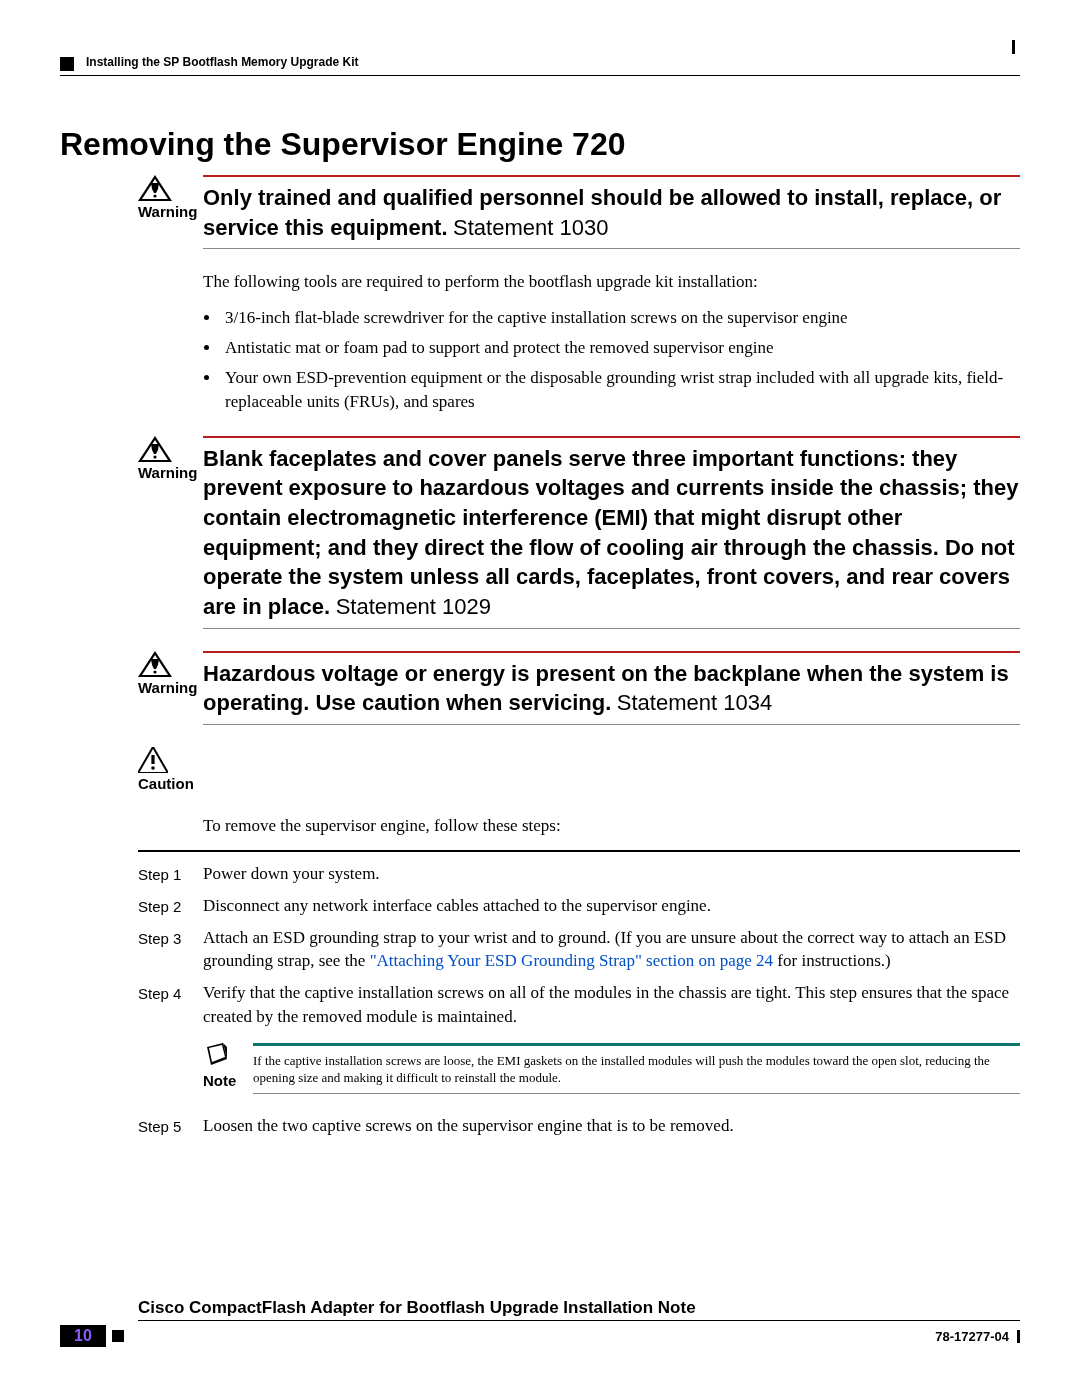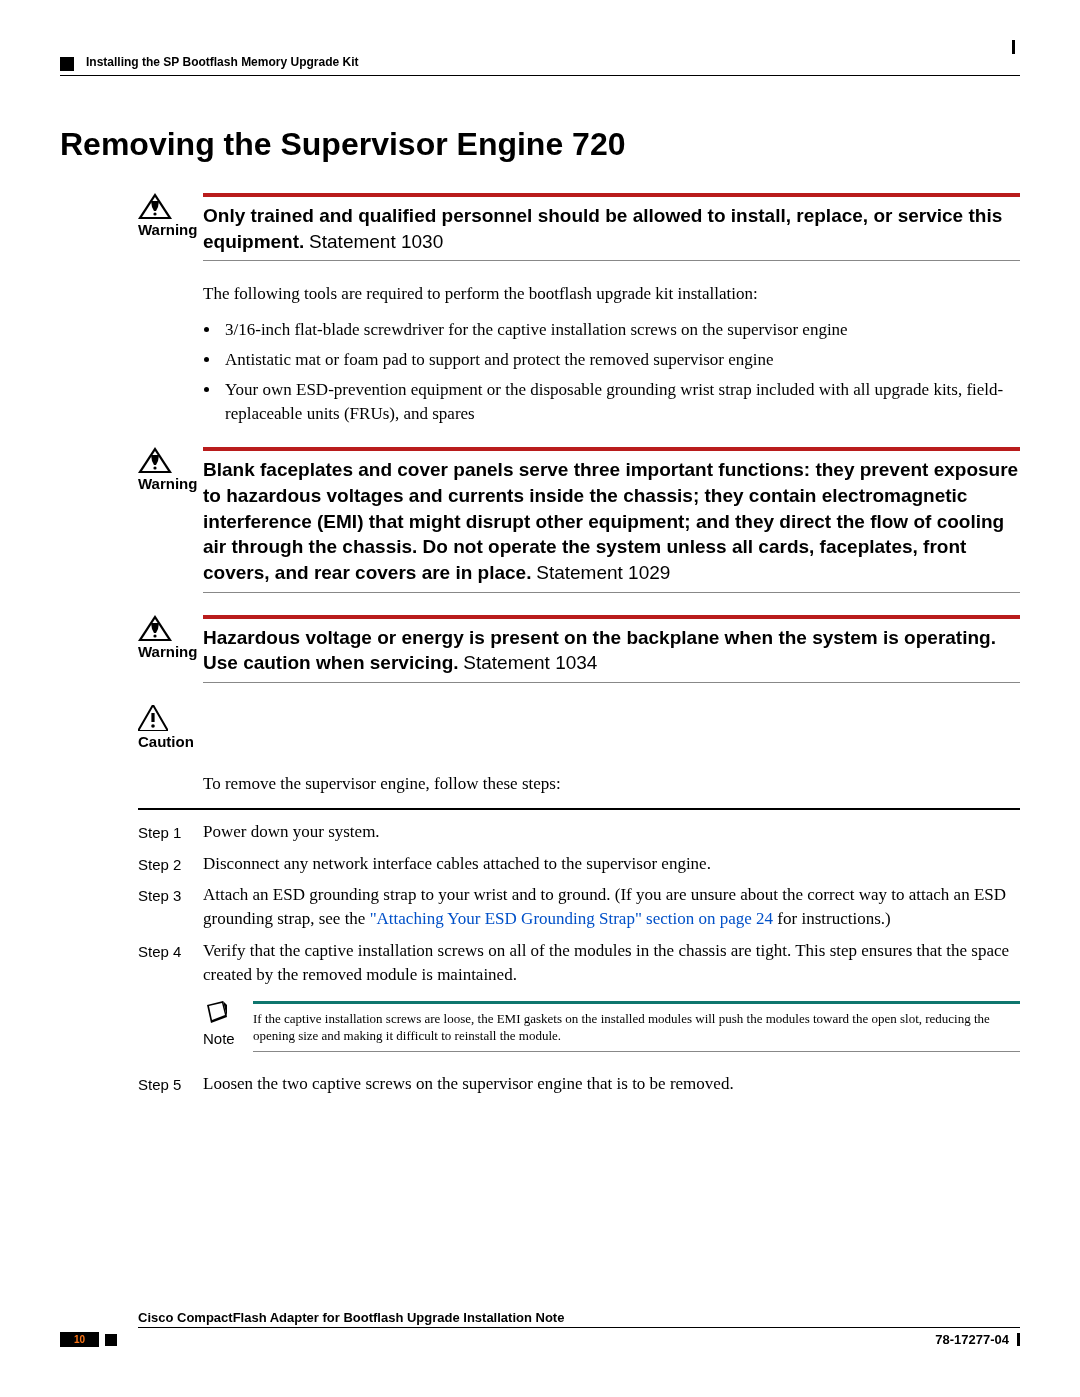--- a/index.html
+++ b/index.html
@@ -41,21 +41,21 @@
   }
   .header-text {
     font-family: Arial, Helvetica, sans-serif;
     font-weight: bold;
     font-size: 12px;
   }
   h1.title {
     font-family: Arial, Helvetica, sans-serif;
     font-weight: bold;
     font-size: 32px;
-    margin-bottom: 30px;
+    margin-bottom: 12px;
   }
   .content {
     padding-left: 78px;
   }
   .admon {
     display: flex;
     align-items: flex-start;
     margin-bottom: 22px;
   }
   .admon-label {
@@ -68,24 +68,24 @@
     display: block;
     margin-bottom: 2px;
   }
   .admon-name {
     font-family: Arial, Helvetica, sans-serif;
     font-weight: bold;
     font-size: 15px;
   }
   .admon-body {
     flex: 1;
-    border-top: 4px solid #b91c1c;
+    border-top: 2px solid #b91c1c;
     border-bottom: 1px solid #888;
     padding: 6px 0;
-    font-size: 19px;
+    font-size: 22px;
     line-height: 1.35;
   }
   .bold-sans {
     font-family: Arial, Helvetica, sans-serif;
     font-weight: bold;
   }
   .statement {
     font-family: Arial, Helvetica, sans-serif;
     font-weight: normal;
   }
@@ -137,21 +137,21 @@
     margin-bottom: 12px;
     display: flex;
     align-items: flex-start;
   }
   .inner-note-label {
     width: 50px;
     flex-shrink: 0;
   }
   .inner-note-name {
     font-family: Arial, Helvetica, sans-serif;
-    font-weight: normal;
+    font-weight: bold;
     font-size: 15px;
   }
   .inner-note-body {
     flex: 1;
     border-top: 3px solid #0f766e;
     border-bottom: 1px solid #888;
     padding: 6px 0;
     font-size: 13px;
     line-height: 1.35;
   }
@@ -172,37 +172,37 @@
     align-items: center;
     justify-content: space-between;
   }
   .footer-left {
     display: flex;
     align-items: center;
     gap: 0;
   }
   .page-num-box {
     background: #000;
-    color: #f97316;
-    font-family: Arial, Helvetica, sans-serif;
-    font-weight: bold;
-    font-size: 10px;
+    color: #8b5cf6;
+    font-family: Arial, Helvetica, sans-serif;
+    font-weight: bold;
+    font-size: 16px;
     padding: 2px 14px;
     text-align: right;
   }
   .footer-sq {
     width: 12px;
     height: 12px;
     background: #000;
     margin-left: 6px;
   }
   .footer-title {
     font-family: Arial, Helvetica, sans-serif;
     font-weight: bold;
-    font-size: 13px;
+    font-size: 17px;
     margin-left: 78px;
     margin-bottom: 2px;
   }
   .footer-right {
     font-family: Arial, Helvetica, sans-serif;
     font-weight: bold;
     font-size: 13px;
     display: flex;
     align-items: center;
     gap: 8px;

